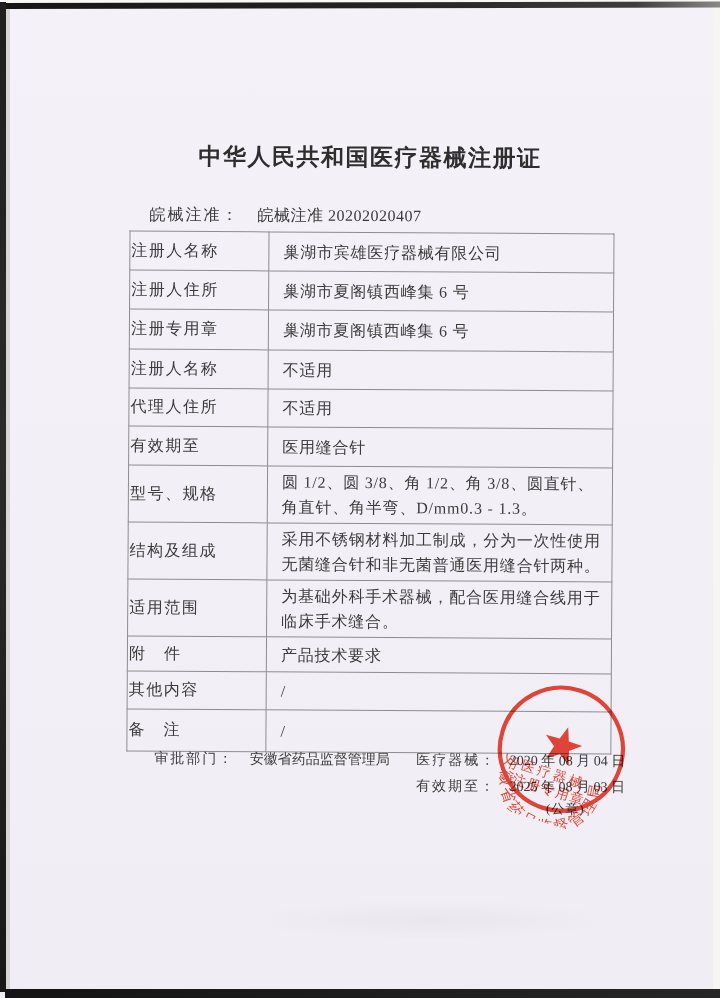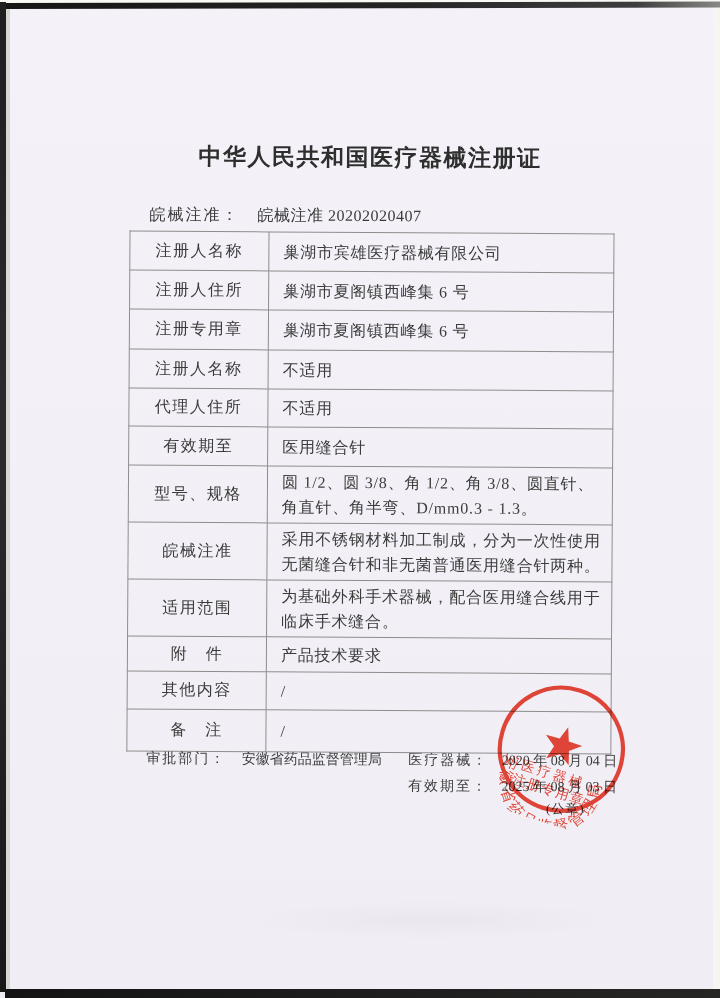--- a/index.html
+++ b/index.html
@@ -40,25 +40,25 @@
   .regno .val{margin-left:18px;letter-spacing:0.5px;}
   
   table.cert{
     position:absolute;top:232px;left:128px;width:485px;
     border-collapse:collapse;table-layout:fixed;
   }
   table.cert td{
     border:1px solid #8d8d8d;font-size:16px;vertical-align:middle;
     color:#3b3b3b;
   }
-  td.label-cell{width:136px;text-align:center;letter-spacing:1.5px;}
+  td.label-cell{width:136px;letter-spacing:1.5px;}
   td.value-cell{padding:3px 10px 3px 14px;line-height:25px;letter-spacing:0.8px;}
   
   .footer-line{position:absolute;font-size:14px;color:#3b3b3b;white-space:nowrap;}
-  .fl-lbl{letter-spacing:2px;}
+  .fl-lbl{letter-spacing:2px;margin-left:8px;}
   .seal-note{position:absolute;top:799px;left:548px;font-size:13px;color:#3b3b3b;letter-spacing:1px;}
   
   .stamp{
     position:absolute;top:673px;left:488px;width:150px;height:150px;
     transform:rotate(17deg);mix-blend-mode:multiply;opacity:0.92;
   }
 </style>
 </head>
 <body>
 
@@ -104,21 +104,21 @@
         </tr>
         <tr style="height: 39px;">
           <td class="label-cell">有效期至</td>
           <td class="value-cell">医用缝合针</td>
         </tr>
         <tr style="height: 53px;">
           <td class="label-cell">型号、规格</td>
           <td class="value-cell">圆 1/2、圆 3/8、角 1/2、角 3/8、圆直针、角直针、角半弯、D/mm0.3 - 1.3。</td>
         </tr>
         <tr style="height: 53px;">
-          <td class="label-cell">皖械注准</td>
+          <td class="label-cell">结构及组成</td>
           <td class="value-cell">采用不锈钢材料加工制成，分为一次性使用无菌缝合针和非无菌普通医用缝合针两种。</td>
         </tr>
         <tr style="height: 55px;">
           <td class="label-cell">适用范围</td>
           <td class="value-cell">为基础外科手术器械，配合医用缝合线用于临床手术缝合。</td>
         </tr>
         <tr style="height: 35px;">
           <td class="label-cell">附　件</td>
           <td class="value-cell">产品技术要求</td>
         </tr>

